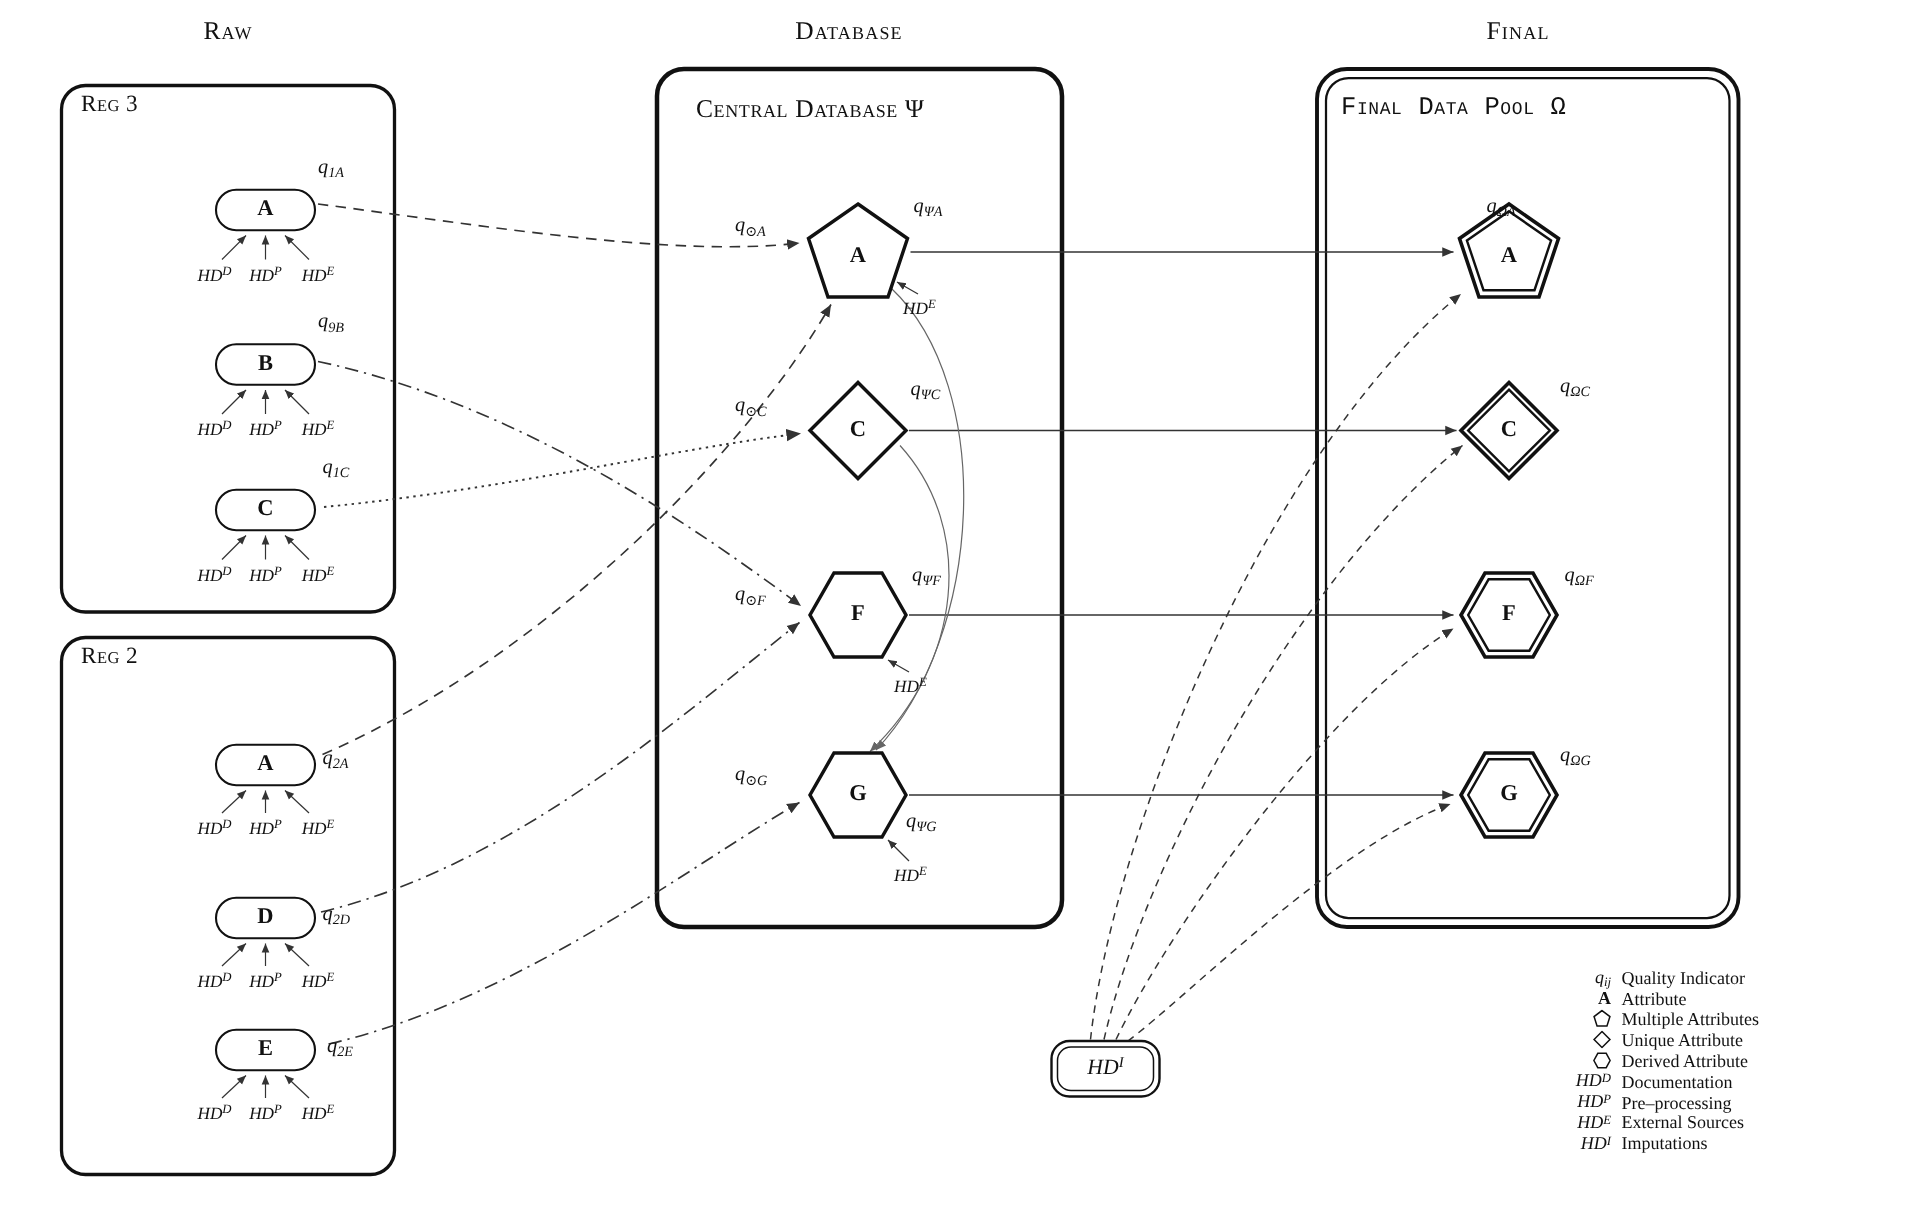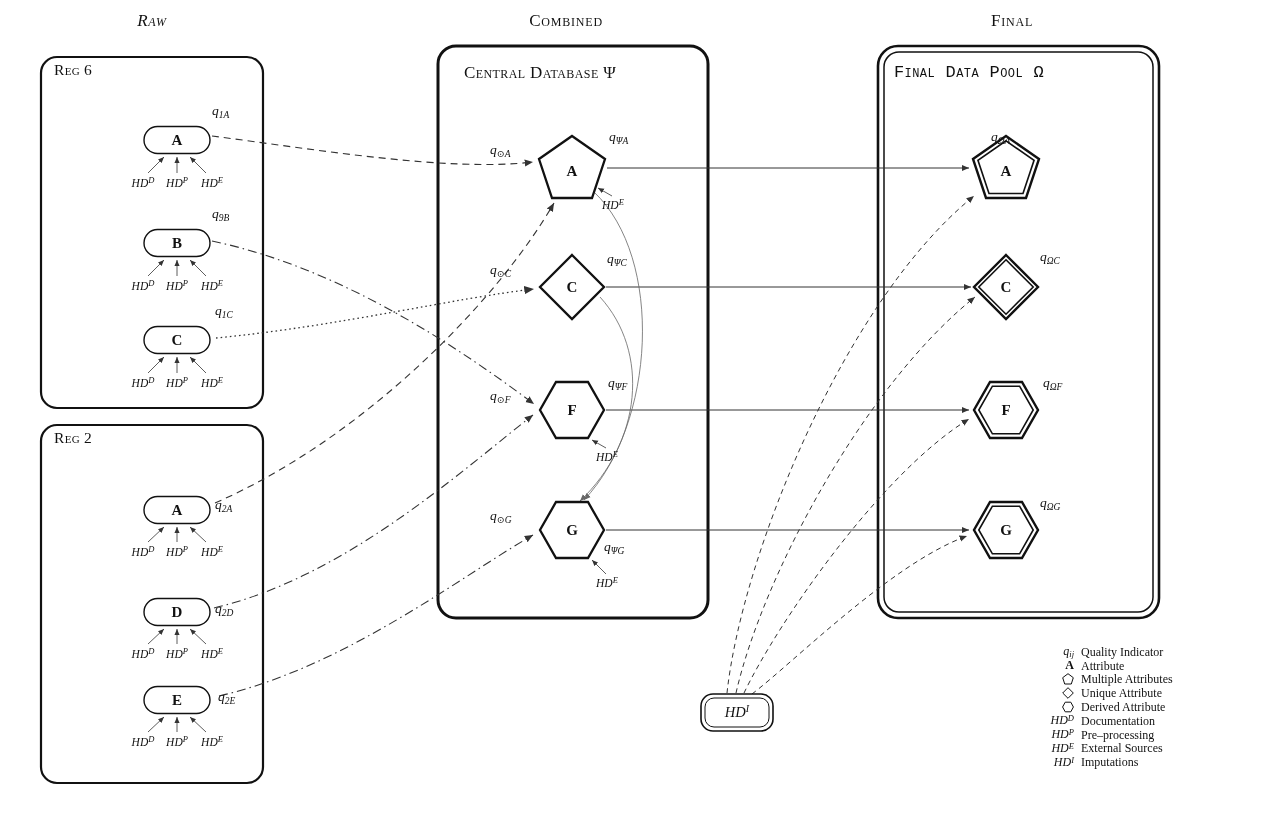--- a/index.html
+++ b/index.html
@@ -164,25 +164,25 @@
       <polygon class="shape" stroke-width="2.4" points="-16,-28 16,-28 32,0 16,28 -16,28 -32,0"></polygon>
       <polygon class="shape" stroke-width="1.9" transform="scale(0.85)" points="-16,-28 16,-28 32,0 16,28 -16,28 -32,0"></polygon>
     </g>
 
     <g>
       <rect class="shape" x="701" y="694" width="72" height="37" rx="12" stroke-width="1.6"></rect>
       <rect class="shape" x="705" y="698" width="64" height="29" rx="9" stroke-width="1"></rect>
     </g>
   </svg>
 
-  <div class="lbl hdr sc ctrx" style="left:152px;top:12px;font-style:italic;">Raw</div>
-  <div class="lbl hdr sc ctrx" style="left:566px;top:12px;">Combined</div>
+  <div class="lbl hdr sc ctrx" style="left:152px;top:12px;">Raw</div>
+  <div class="lbl hdr sc ctrx" style="left:566px;top:12px;">Database</div>
   <div class="lbl hdr sc ctrx" style="left:1012px;top:12px;">Final</div>
 
-  <div class="lbl regtitle sc" style="left:54px;top:62px;">Reg 6</div>
+  <div class="lbl regtitle sc" style="left:54px;top:62px;">Reg 3</div>
   <div class="lbl regtitle sc" style="left:54px;top:430px;">Reg 2</div>
   <div class="lbl boxtitle sc" style="left:464px;top:64px;">Central Database Ψ</div>
   <div class="lbl boxtitle sc" style="left:894px;top:64px;font-family:Liberation Mono, monospace;">Final Data Pool Ω</div>
 
   <div class="lbl nodeletter ctrxy" style="left:177px;top:140px;">A</div>
   <div class="lbl nodeletter ctrxy" style="left:177px;top:243px;">B</div>
   <div class="lbl nodeletter ctrxy" style="left:177px;top:340px;">C</div>
 
   <div class="lbl nodeletter ctrxy" style="left:177px;top:510px;">A</div>
   <div class="lbl nodeletter ctrxy" style="left:177px;top:612px;">D</div>

